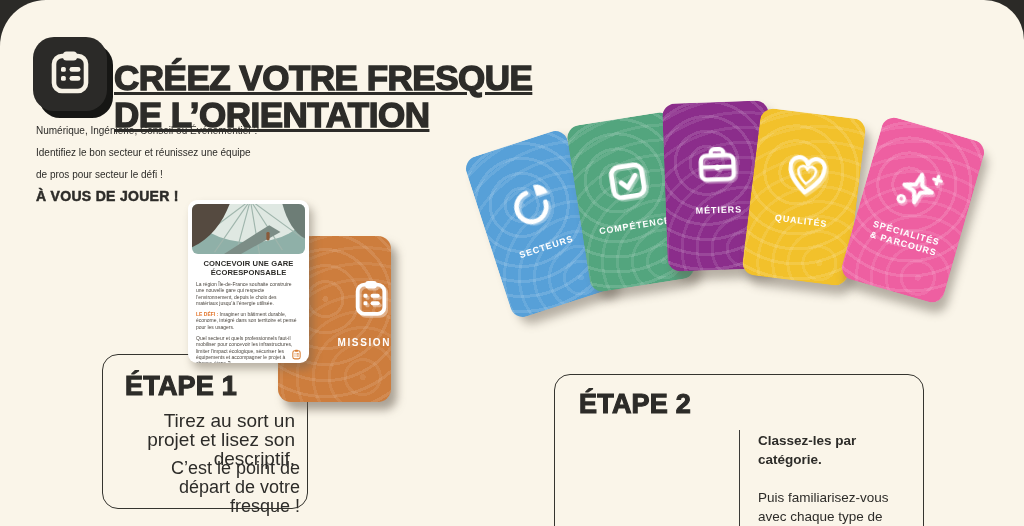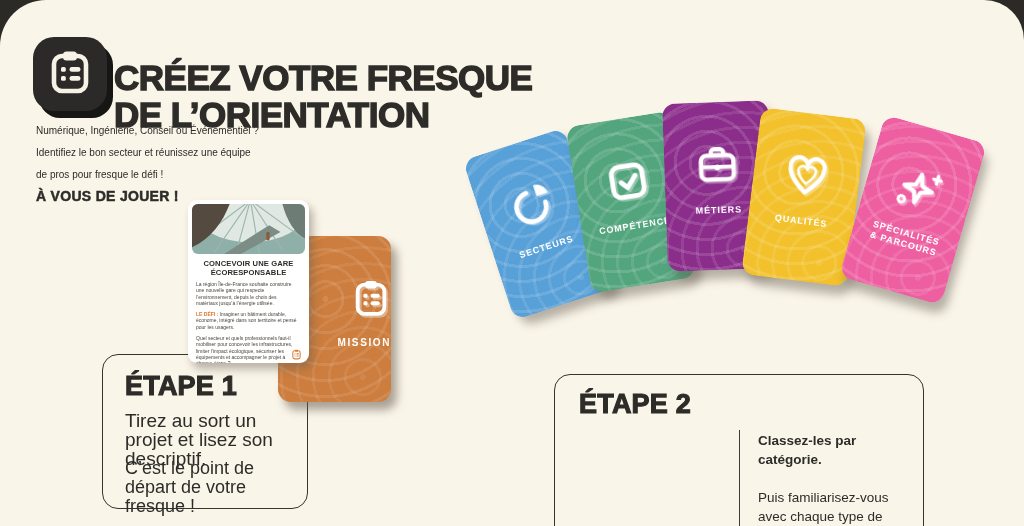--- a/index.html
+++ b/index.html
@@ -18,21 +18,21 @@
   .badge{
     position:absolute;left:33px;top:37px;width:74px;height:74px;
     background:#2b2a28;border-radius:21px;
     box-shadow:6px 7px 0 #161614;
     display:flex;align-items:center;justify-content:center;
   }
   .badge svg{width:48px;height:48px;}
   .main-title{
     position:absolute;left:114px;top:36px;
     font-size:35px;line-height:37px;font-weight:bold;
-    letter-spacing:-0.5px;color:#2d2c29;
+    letter-spacing:-0.5px;color:#2d2c29;text-decoration:underline;
     -webkit-text-stroke:1.4px #2d2c29;
   }
   .main-title span{display:block;}
   .intro{
     position:absolute;left:36px;top:120px;
     font-size:10px;line-height:22px;color:#2d2c29;
   }
   .intro span{display:block;}
   .cta{
     position:absolute;left:36px;top:188px;
@@ -99,21 +99,21 @@
   #card-secteurs   {left:486px;top:140px;z-index:1;}
   #card-competences{left:578px;top:118px;z-index:2;}
   #card-metiers    {left:665px;top:102px;z-index:3;}
   #card-qualites   {left:751px;top:113px;z-index:4;}
   #card-specialites{left:860px;top:126px;z-index:5;}
   
   .step-box{
     position:absolute;border:1.6px solid #35342f;border-radius:16px;
     background:transparent;z-index:1;
   }
-  #etape1{left:102px;top:354px;width:204px;height:153px;}
+  #etape1{left:102px;top:354px;width:204px;height:153px;text-align:right;}
   #etape2{left:554px;top:348px;width:368px;height:185px;margin-top:26px;}
   .step-title{
     font-size:27px;font-weight:bold;letter-spacing:0.2px;
     -webkit-text-stroke:1.1px #2d2c29;color:#2d2c29;
   }
   #etape1 .step-title{position:absolute;left:22px;top:16px;}
   #etape1 .bold-par{position:absolute;left:22px;top:56px;width:170px;
     font-size:19px;line-height:19px;font-weight:normal;}
   #etape1 .norm-par{position:absolute;left:22px;top:104px;width:175px;
     font-size:18px;line-height:19px;}
@@ -148,21 +148,21 @@
       </svg>
     </span>
   </div>
   <h1 class="main-title">
     <span>CRÉEZ VOTRE FRESQUE</span>
     <span>DE L’ORIENTATION</span>
   </h1>
   <div class="intro">
     <span>Numérique, Ingénierie, Conseil ou Événementiel ?</span>
     <span>Identifiez le bon secteur et réunissez une équipe</span>
-    <span>de pros pour fresque le défi !</span>
+    <span>de pros pour secteur le défi !</span>
   </div>
   <div class="cta">À VOUS DE JOUER !</div>
 
   <div class="mission-back" style="background-color: rgb(205, 125, 61);">
     <span>
       <svg viewBox="0 0 48 48">
         <g fill="#ffffff" stroke="#ffffff">
           <rect x="8" y="8" width="32" height="35" rx="8" fill="none" stroke-width="4.6"></rect>
           <rect x="17" y="3.5" width="14" height="9" rx="3.5" stroke="none"></rect>
           <rect x="15" y="19" width="4.8" height="4.8" rx="1.6" stroke="none"></rect>

